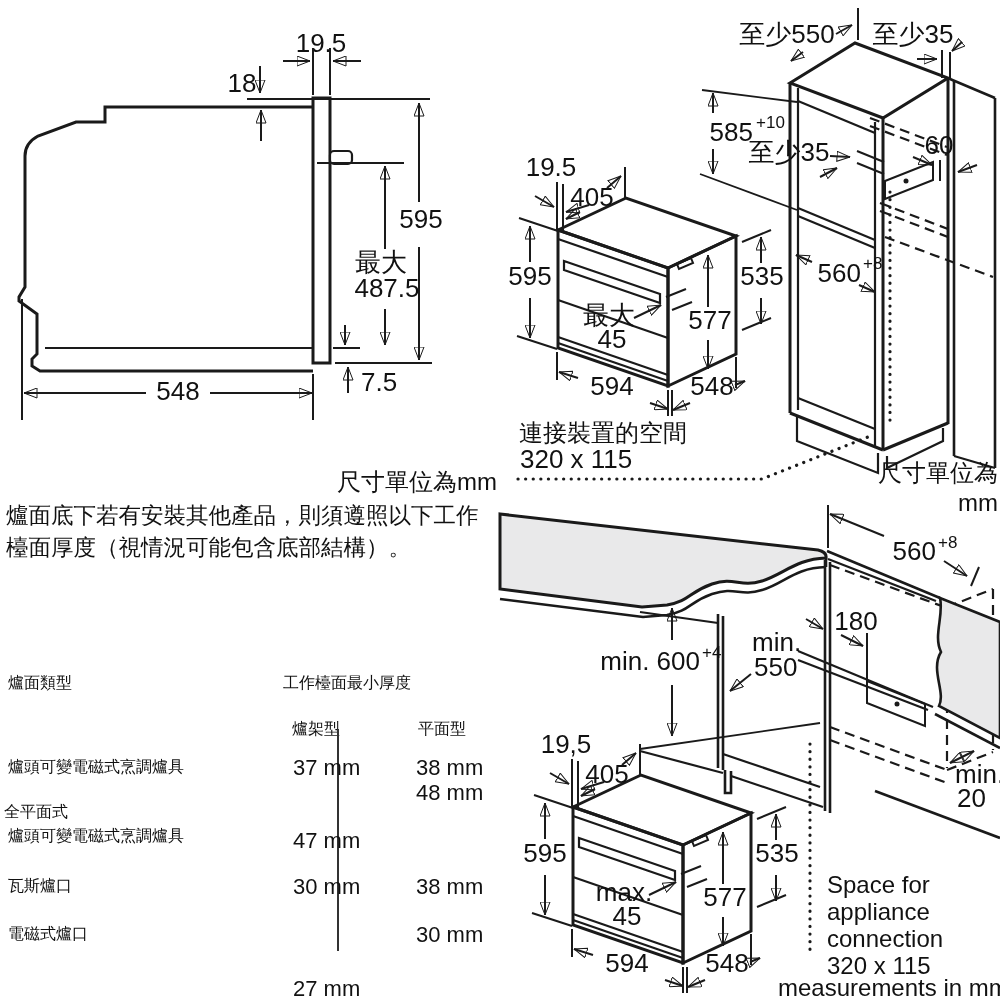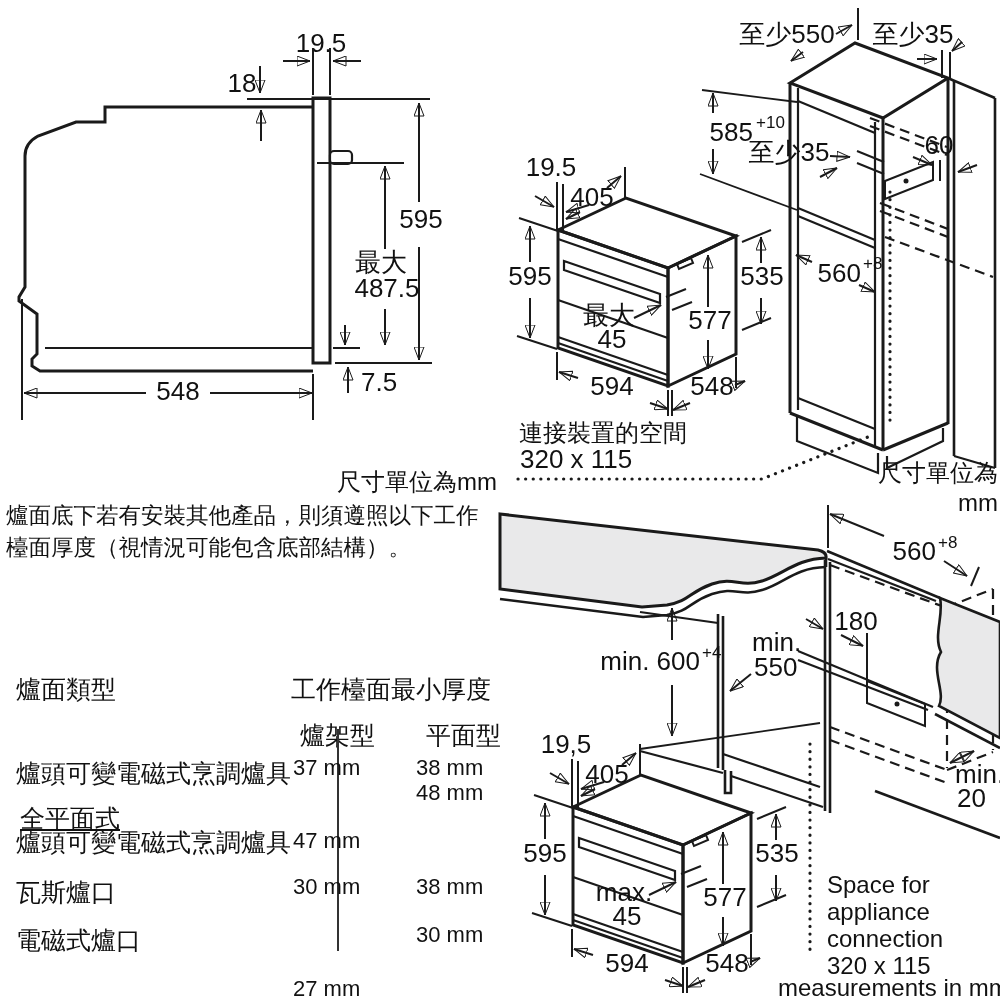--- a/index.html
+++ b/index.html
@@ -11,21 +11,21 @@
   .w3{stroke-width:3;} .w26{stroke-width:2.6;} .w22{stroke-width:2.2;}
   .w2{stroke-width:2;} .w18{stroke-width:1.8;}
   .dash{stroke-dasharray:10 6;}
   .dot{stroke-dasharray:0.1 7.5;stroke-linecap:round;stroke-width:3.2;}
   .gray{fill:#e9e9ea;}
   .wht{fill:#ffffff;}
   text{fill:#111;stroke:none;font-family:"Liberation Sans","DejaVu Sans",sans-serif;}
   .f26{font-size:26px;} .f24{font-size:24px;} .f17{font-size:17px;}
   .mid{text-anchor:middle;} .end{text-anchor:end;}
   .para{font-size:22.5px;line-height:32px;letter-spacing:0;}
-  .cjk23{font-size:25px;margin-left:8px;} .val25{font-size:22px;}
+  .cjk23{font-size:16px;} .val25{font-size:22px;}
 </style>
 </head>
 <body>
 
 <svg style="left:0;top:0" width="500" height="440" viewBox="0 0 500 440">
   <defs>
     <marker id="arrA" markerUnits="userSpaceOnUse" markerWidth="14" markerHeight="11" refX="13.5" refY="5.5" orient="auto-start-reverse">
       <path d="M0.5,0.5 L13.5,5.5 L0.5,10.5 Z" fill="#1a1a1a" stroke="none"></path>
     </marker>
   </defs>
@@ -340,21 +340,21 @@
   <div class="abs cjk23" style="left:8px;top:673px;">爐面類型</div>
   <div class="abs cjk23" style="left:283px;top:673px;">工作檯面最小厚度</div>
   <div class="abs cjk23" style="left:292px;top:719px;">爐架型</div>
   <div class="abs cjk23" style="left:418px;top:719px;">平面型</div>
   <div class="abs" style="left:337px;top:729px;width:2px;height:222px;background:#333;"></div>
 
   <div class="abs cjk23" style="left:8px;top:757px;">爐頭可變電磁式烹調爐具</div>
   <div class="abs val25" style="left:293px;top:755px;">37 mm</div>
   <div class="abs val25" style="left:416px;top:755px;">38 mm</div>
 
-  <div class="abs cjk23" style="left:12px;top:802px;text-decoration:underline;">全平面式</div>
+  <div class="abs cjk23" style="left:4px;top:802px;">全平面式</div>
   <div class="abs cjk23" style="left:8px;top:826px;">爐頭可變電磁式烹調爐具</div>
   <div class="abs val25" style="left:293px;top:828px;">47 mm</div>
   <div class="abs val25" style="left:416px;top:780px;">48 mm</div>
 
   <div class="abs cjk23" style="left:8px;top:876px;">瓦斯爐口</div>
   <div class="abs val25" style="left:293px;top:874px;">30 mm</div>
   <div class="abs val25" style="left:416px;top:874px;">38 mm</div>
 
   <div class="abs cjk23" style="left:8px;top:924px;">電磁式爐口</div>
   <div class="abs val25" style="left:293px;top:976px;">27 mm</div>

